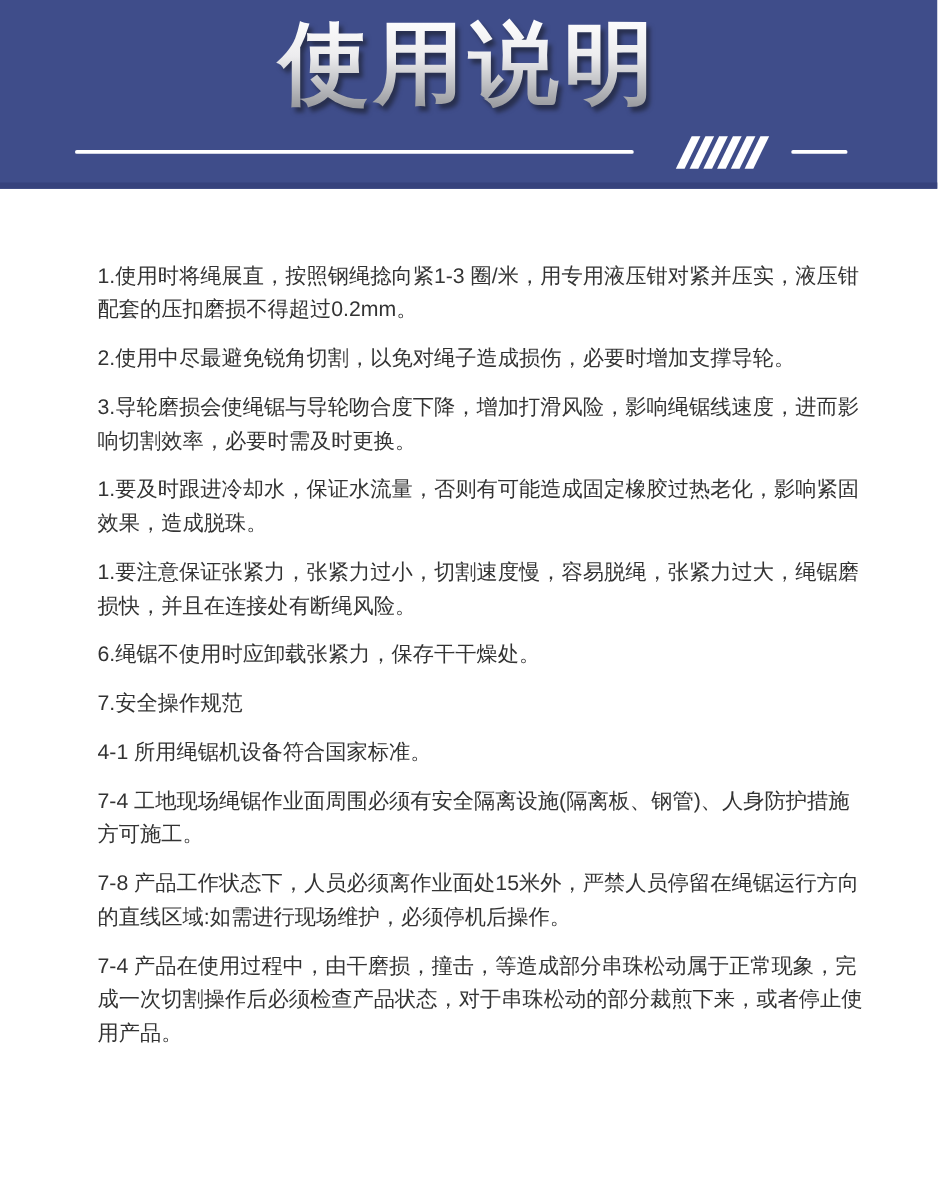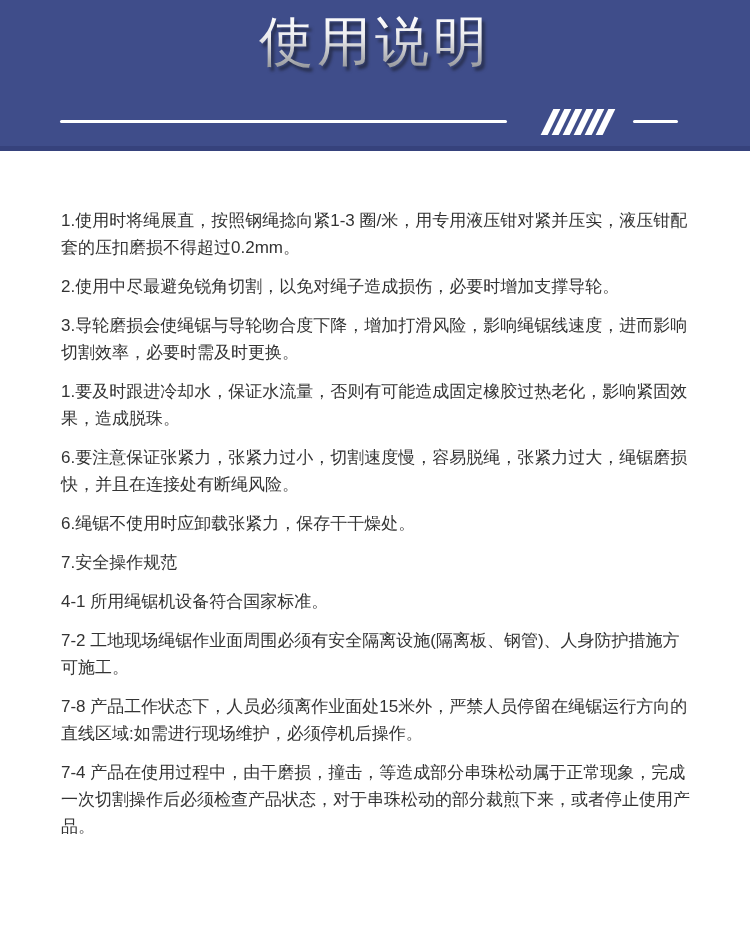--- a/index.html
+++ b/index.html
@@ -21,22 +21,22 @@
     background: #3F4D8A;
     border-bottom: 5px solid #36427C;
     box-sizing: content-box;
   }
   .banner-title {
     position: absolute;
     top: 12px;
     left: 0;
     right: 0;
     text-align: center;
-    font-size: 54px;
-    font-weight: normal;
+    font-size: 72px;
+    font-weight: bold;
     letter-spacing: 4px;
     line-height: 1.1;
     background: linear-gradient(180deg, #ffffff 0%, #ececee 42%, #8d8f94 100%);
     -webkit-background-clip: text;
     background-clip: text;
     color: transparent;
     filter: drop-shadow(3px 4px 1.5px rgba(26, 29, 42, 0.62));
   }
   .line-long {
     position: absolute;
@@ -67,21 +67,21 @@
     width: 45px;
     height: 3px;
     background: #ffffff;
     border-radius: 2px;
   }
   
   .content {
     padding: 56px 59px 0 61px;
   }
   .content p {
-    margin: 0 0 12px 0;
+    margin: 0 0 12px 17px;
     font-size: 17px;
     line-height: 27px;
     color: #333333;
     text-align: left;
     word-break: break-all;
   }
 </style>
 </head>
 <body>
 
@@ -97,20 +97,20 @@
     <span class="slash"></span>
   </div>
   <div class="line-short"></div>
 </div>
 
 <div class="content">
   <p>1.使用时将绳展直，按照钢绳捻向紧1-3 圈/米，用专用液压钳对紧并压实，液压钳配套的压扣磨损不得超过0.2mm。</p>
   <p>2.使用中尽最避免锐角切割，以免对绳子造成损伤，必要时增加支撑导轮。</p>
   <p>3.导轮磨损会使绳锯与导轮吻合度下降，增加打滑风险，影响绳锯线速度，进而影响切割效率，必要时需及时更换。</p>
   <p>1.要及时跟进冷却水，保证水流量，否则有可能造成固定橡胶过热老化，影响紧固效果，造成脱珠。</p>
-  <p>6.要注意保证张紧力，张紧力过小，切割速度慢，容易脱绳，张紧力过大，绳锯磨损快，并且在连接处有断绳风险。</p>
+  <p>1.要注意保证张紧力，张紧力过小，切割速度慢，容易脱绳，张紧力过大，绳锯磨损快，并且在连接处有断绳风险。</p>
   <p>6.绳锯不使用时应卸载张紧力，保存干干燥处。</p>
   <p>7.安全操作规范</p>
   <p>4-1 所用绳锯机设备符合国家标准。</p>
-  <p>7-2 工地现场绳锯作业面周围必须有安全隔离设施(隔离板、钢管)、人身防护措施方可施工。</p>
+  <p>7-4 工地现场绳锯作业面周围必须有安全隔离设施(隔离板、钢管)、人身防护措施方可施工。</p>
   <p>7-8 产品工作状态下，人员必须离作业面处15米外，严禁人员停留在绳锯运行方向的直线区域:如需进行现场维护，必须停机后操作。</p>
   <p>7-4 产品在使用过程中，由干磨损，撞击，等造成部分串珠松动属于正常现象，完成一次切割操作后必须检查产品状态，对于串珠松动的部分裁煎下来，或者停止使用产品。</p>
 </div>
 
 </body></html>

